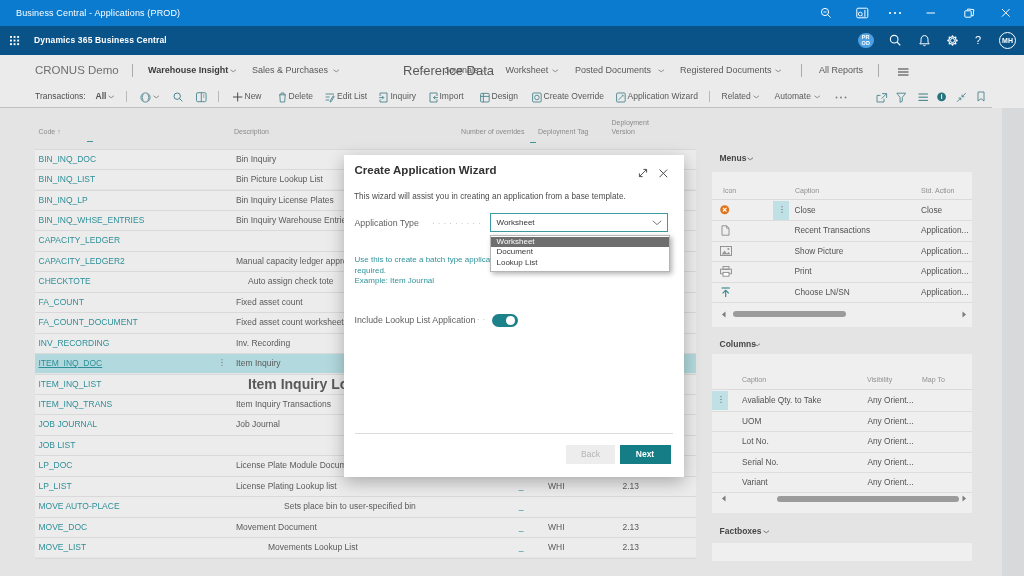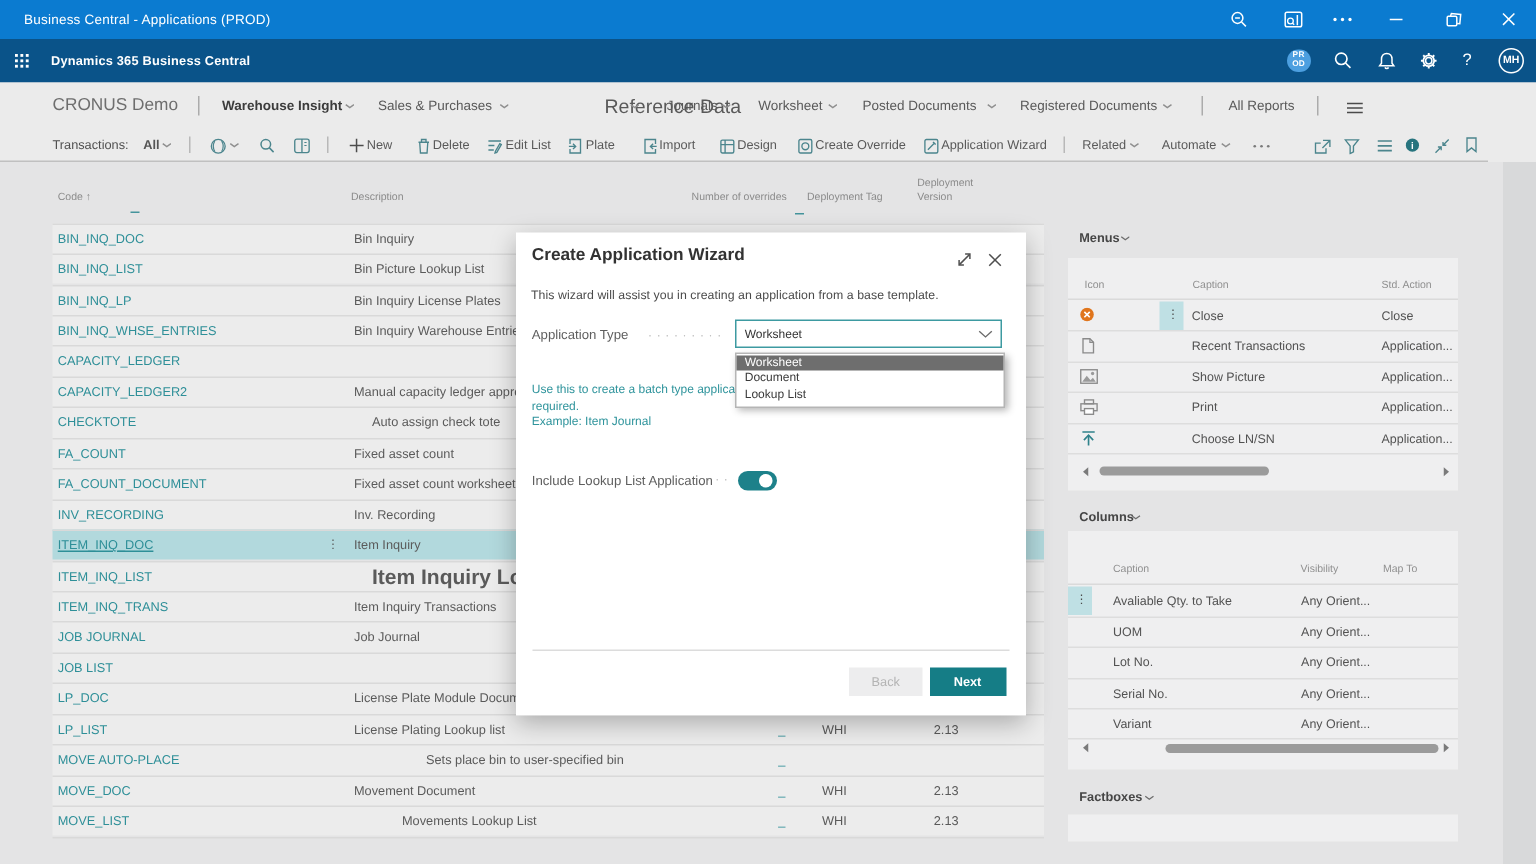--- a/index.html
+++ b/index.html
@@ -155,21 +155,21 @@
       <path d="M9.2 4.4 L6.2 9.6 L5 10 L5.3 8.8 L8.2 3.8 Z"></path>
     </g>
   </svg>
 <div style="position:absolute;left:337px;top:90.2px;height:12.5px;line-height:12.5px;font-size:8.5px;color:#595959;font-weight:400;white-space:nowrap;">Edit List</div>
 <svg style="position:absolute;left:379px;top:91.5px" width="9" height="11" viewBox="0 0 9 11">
     <g stroke="#4b858d" stroke-width="0.9" fill="none">
       <path d="M1 4 L1 1 L8 1 L8 10 L1 10 L1 7.4"></path>
       <path d="M0.2 5.6 L4.6 5.6 M3 3.8 L4.8 5.6 L3 7.4"></path>
     </g>
   </svg>
-<div style="position:absolute;left:390.5px;top:90.2px;height:12.5px;line-height:12.5px;font-size:8.5px;color:#595959;font-weight:400;white-space:nowrap;">Plate</div>
+<div style="position:absolute;left:390.5px;top:90.2px;height:12.5px;line-height:12.5px;font-size:8.5px;color:#595959;font-weight:400;white-space:nowrap;">Inquiry</div>
 <svg style="position:absolute;left:428.5px;top:91.5px" width="9" height="11" viewBox="0 0 9 11">
     <g stroke="#4b858d" stroke-width="0.9" fill="none">
       <path d="M8 4 L8 1 L1 1 L1 10 L8 10 L8 7.4"></path>
       <path d="M4.4 5.6 L8.8 5.6 M6.4 3.8 L4.6 5.6 L6.4 7.4"></path>
     </g>
   </svg>
 <div style="position:absolute;left:439.5px;top:90.2px;height:12.5px;line-height:12.5px;font-size:8.5px;color:#595959;font-weight:400;white-space:nowrap;">Import</div>
 <svg style="position:absolute;left:479.5px;top:91.5px" width="10" height="11" viewBox="0 0 10 11">
     <g stroke="#4b858d" stroke-width="0.9" fill="none">
       <rect x="0.6" y="1.4" width="8.6" height="8.6" rx="1"></rect>

